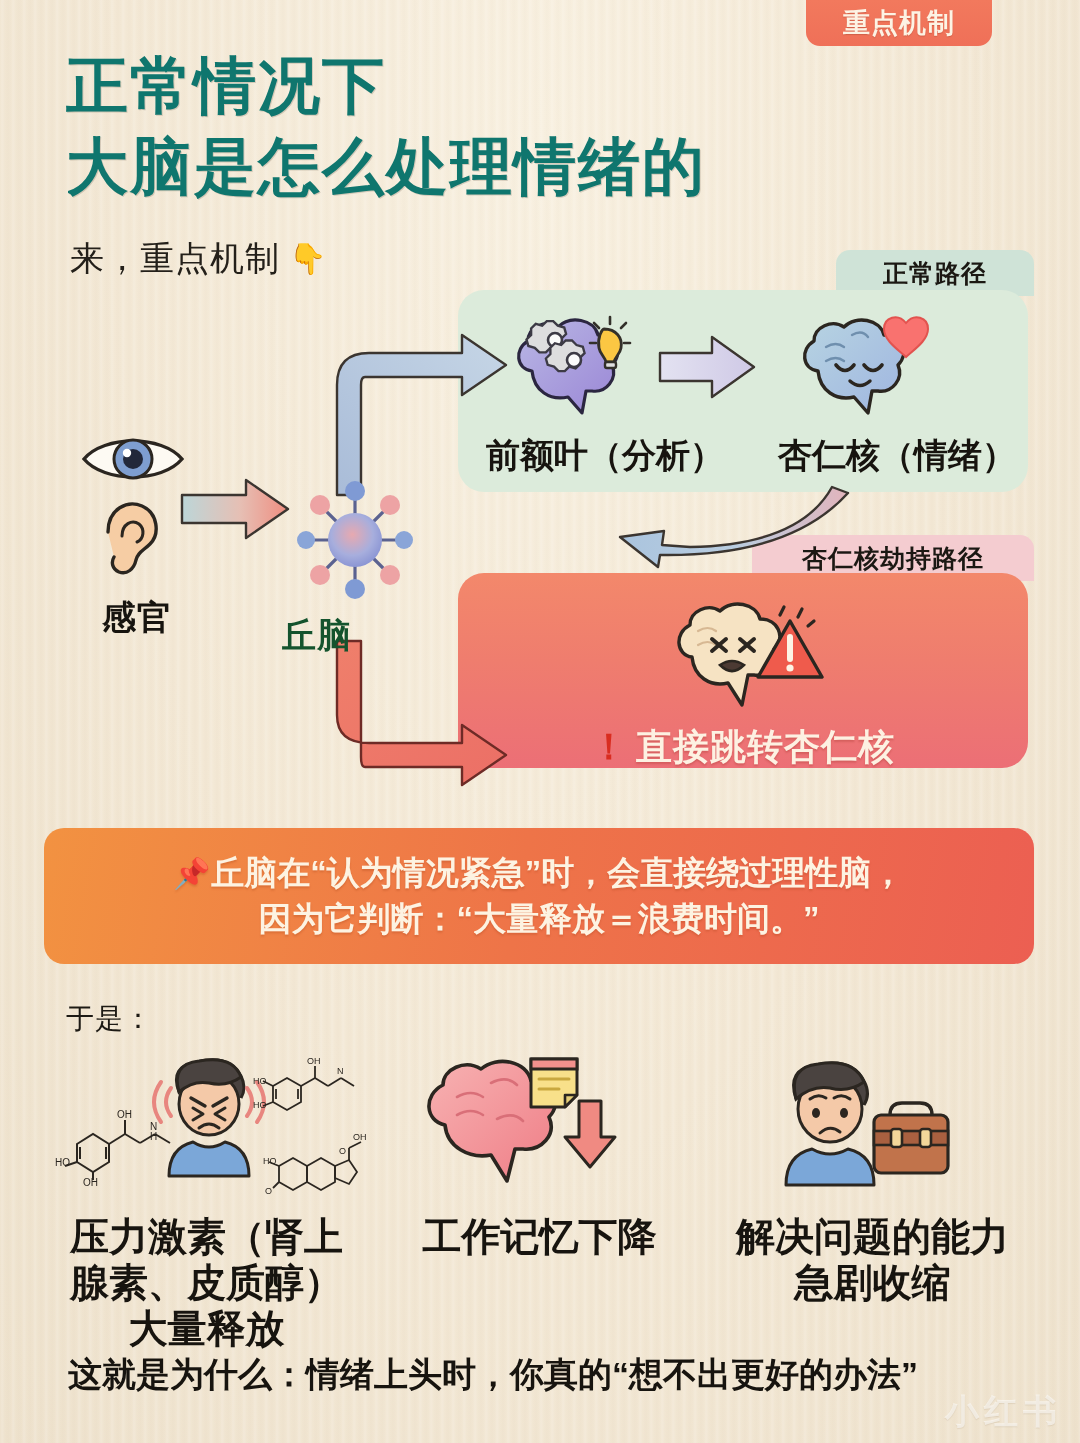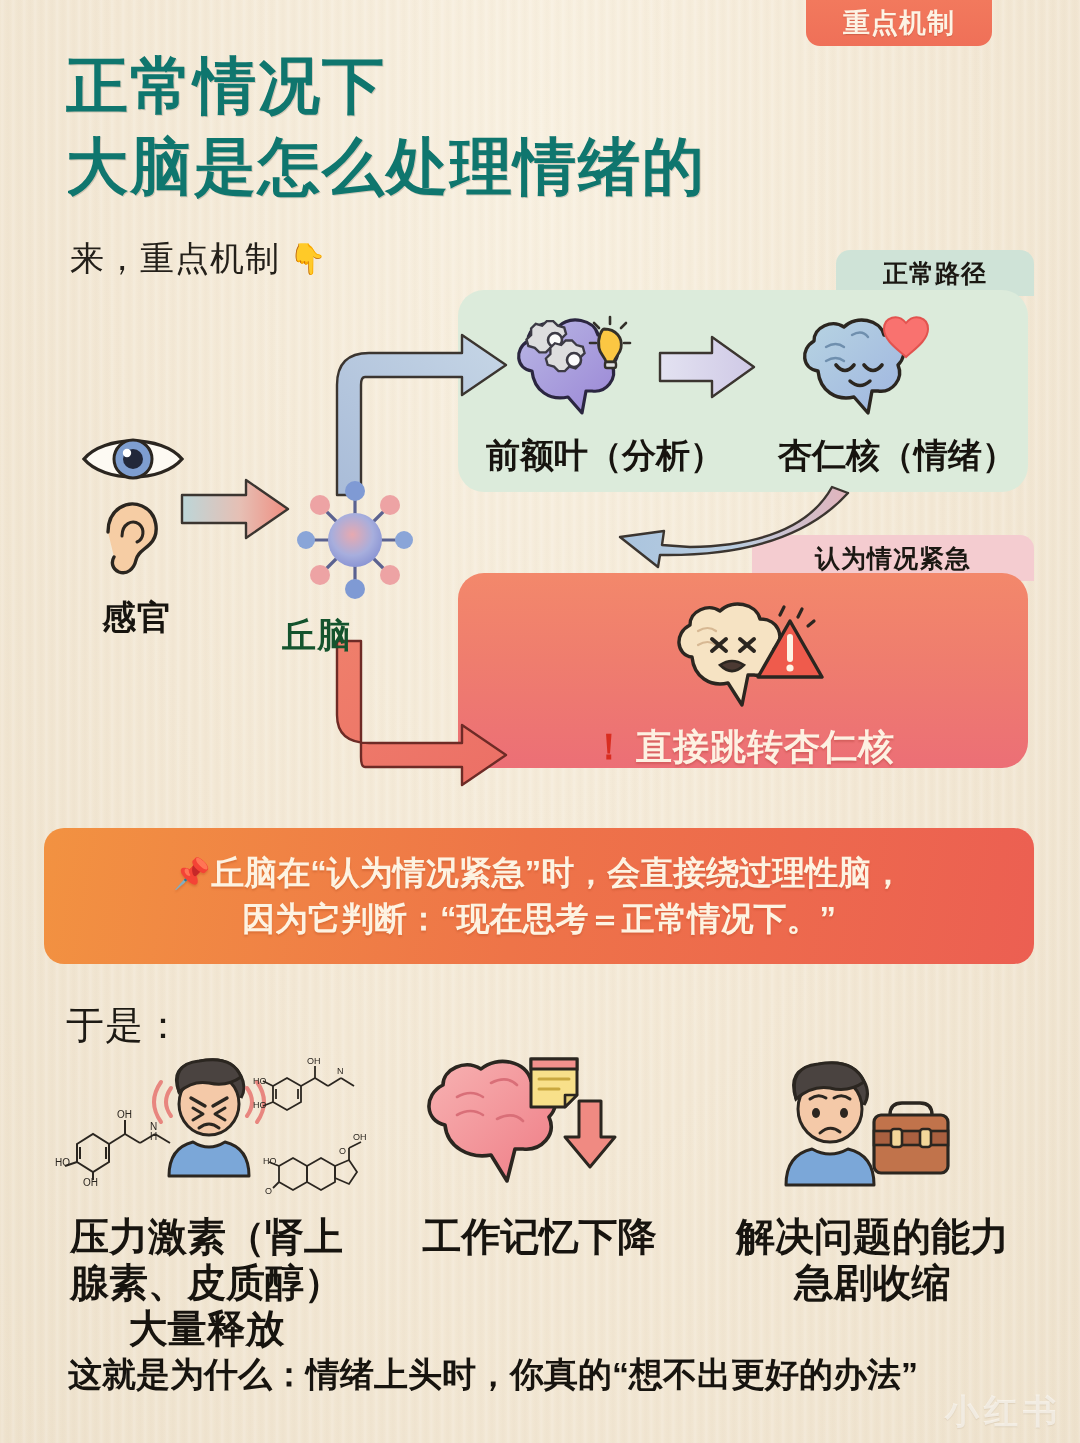--- a/index.html
+++ b/index.html
@@ -173,21 +173,21 @@
     line-height: 1.40;
     text-align: center;
     letter-spacing: 0px;
     text-shadow: 0 2px 2px rgba(160,60,20,0.25);
   }
   .quote-text .pin { font-size: 30px; }
 
   
   .soresult {
     position: absolute; left: 66px; top: 1000px;
-    font-size: 38px; color: #1d1a14; letter-spacing: 1px;
+    font-size: 28px; color: #1d1a14; letter-spacing: 1px;
   }
 
   .cards {
     position: absolute; left: 40px; top: 1048px;
     width: 1000px; height: 265px;
     display: flex; align-items: flex-start;
   }
   .card { width: 333px; display: flex; flex-direction: column; align-items: center; }
   .card-art { height: 160px; display: flex; align-items: center; justify-content: center; }
   .card-label {
@@ -230,21 +230,21 @@
   <div class="subtitle">
     <span>来，重点机制</span>
     <span class="hand">👇</span>
   </div>
 
   <div class="diagram">
 
     <div class="badge-green">正常路径</div>
     <div class="panel-green"></div>
 
-    <div class="badge-red">认为情况紧急</div>
+    <div class="badge-red">杏仁核劫持路径</div>
     <div class="panel-red"></div>
 
     <svg class="arrow-layer" viewBox="0 0 1080 575">
       <defs>
         <linearGradient id="gradSense" x1="0" y1="0" x2="1" y2="0">
           <stop offset="0%" stop-color="#bcd6d8"></stop>
           <stop offset="55%" stop-color="#e6bfb4"></stop>
           <stop offset="100%" stop-color="#ef8d80"></stop>
         </linearGradient>
         <linearGradient id="gradBlueUp" x1="0" y1="1" x2="1" y2="0">
@@ -416,21 +416,21 @@
 
     <div class="label-jump">
       <span class="bang">！</span>
       <span>直接跳转杏仁核</span>
     </div>
   </div>
 
   <div class="quote">
     <div class="quote-text">
       <span class="pin">📌</span><span>丘脑在“认为情况紧急”时，会直接绕过理性脑，</span><br>
-      <span>因为它判断：“现在思考＝正常情况下。”</span>
+      <span>因为它判断：“大量释放＝浪费时间。”</span>
     </div>
   </div>
 
   <div class="soresult">于是：</div>
 
   <div class="cards">
 
     <div class="card">
       <div class="card-art">
         <svg width="320" height="160" viewBox="0 0 320 160">

